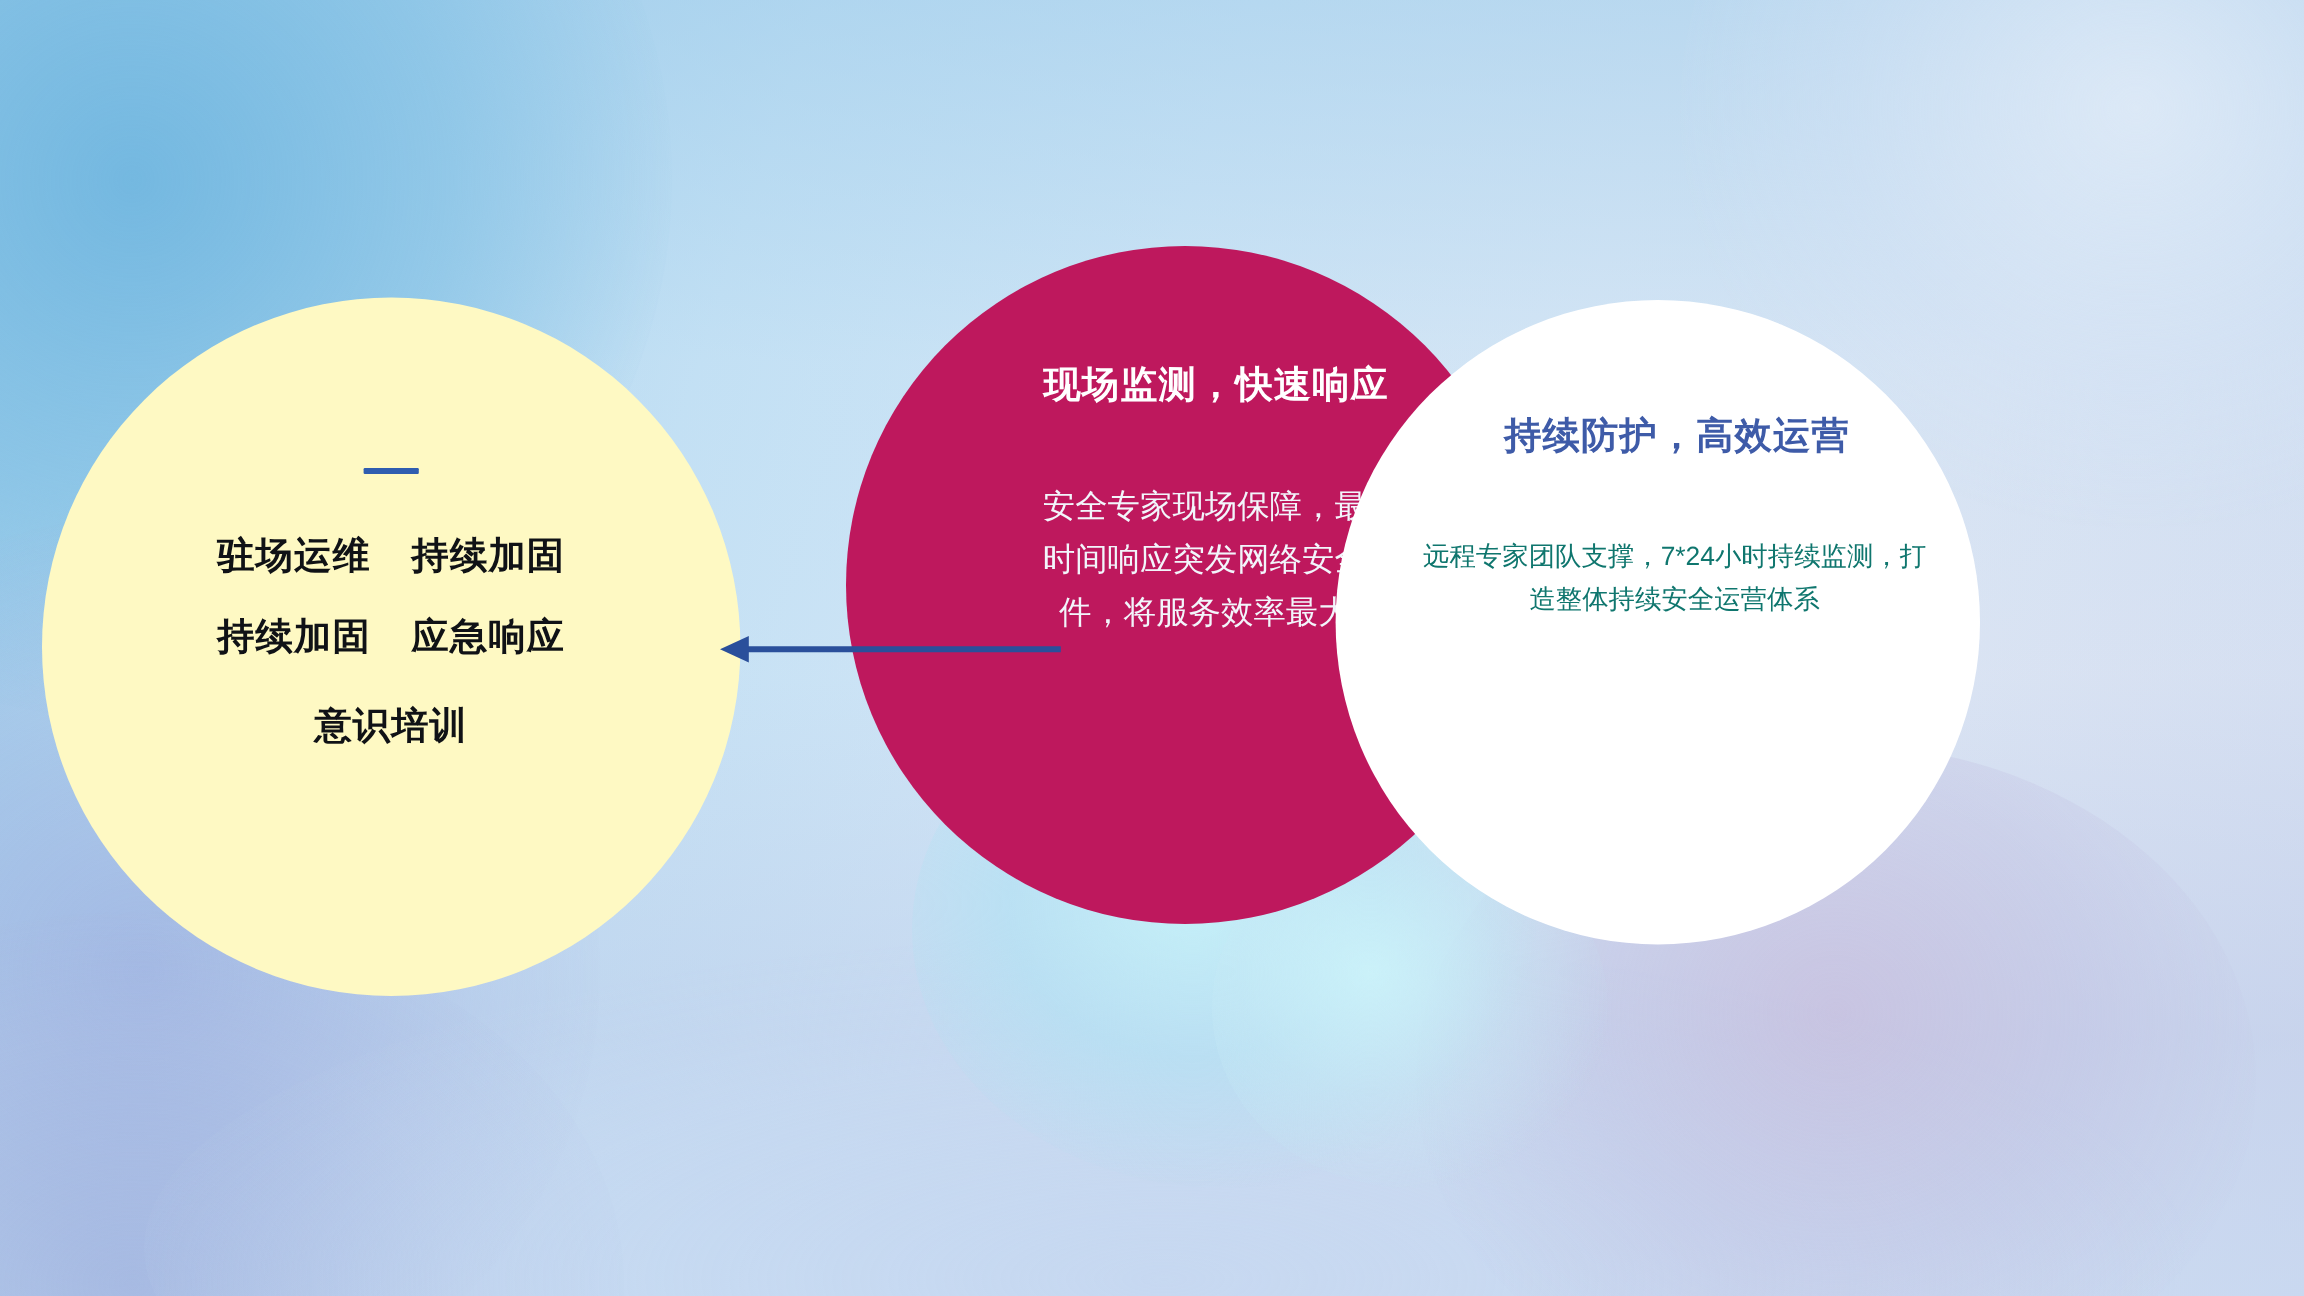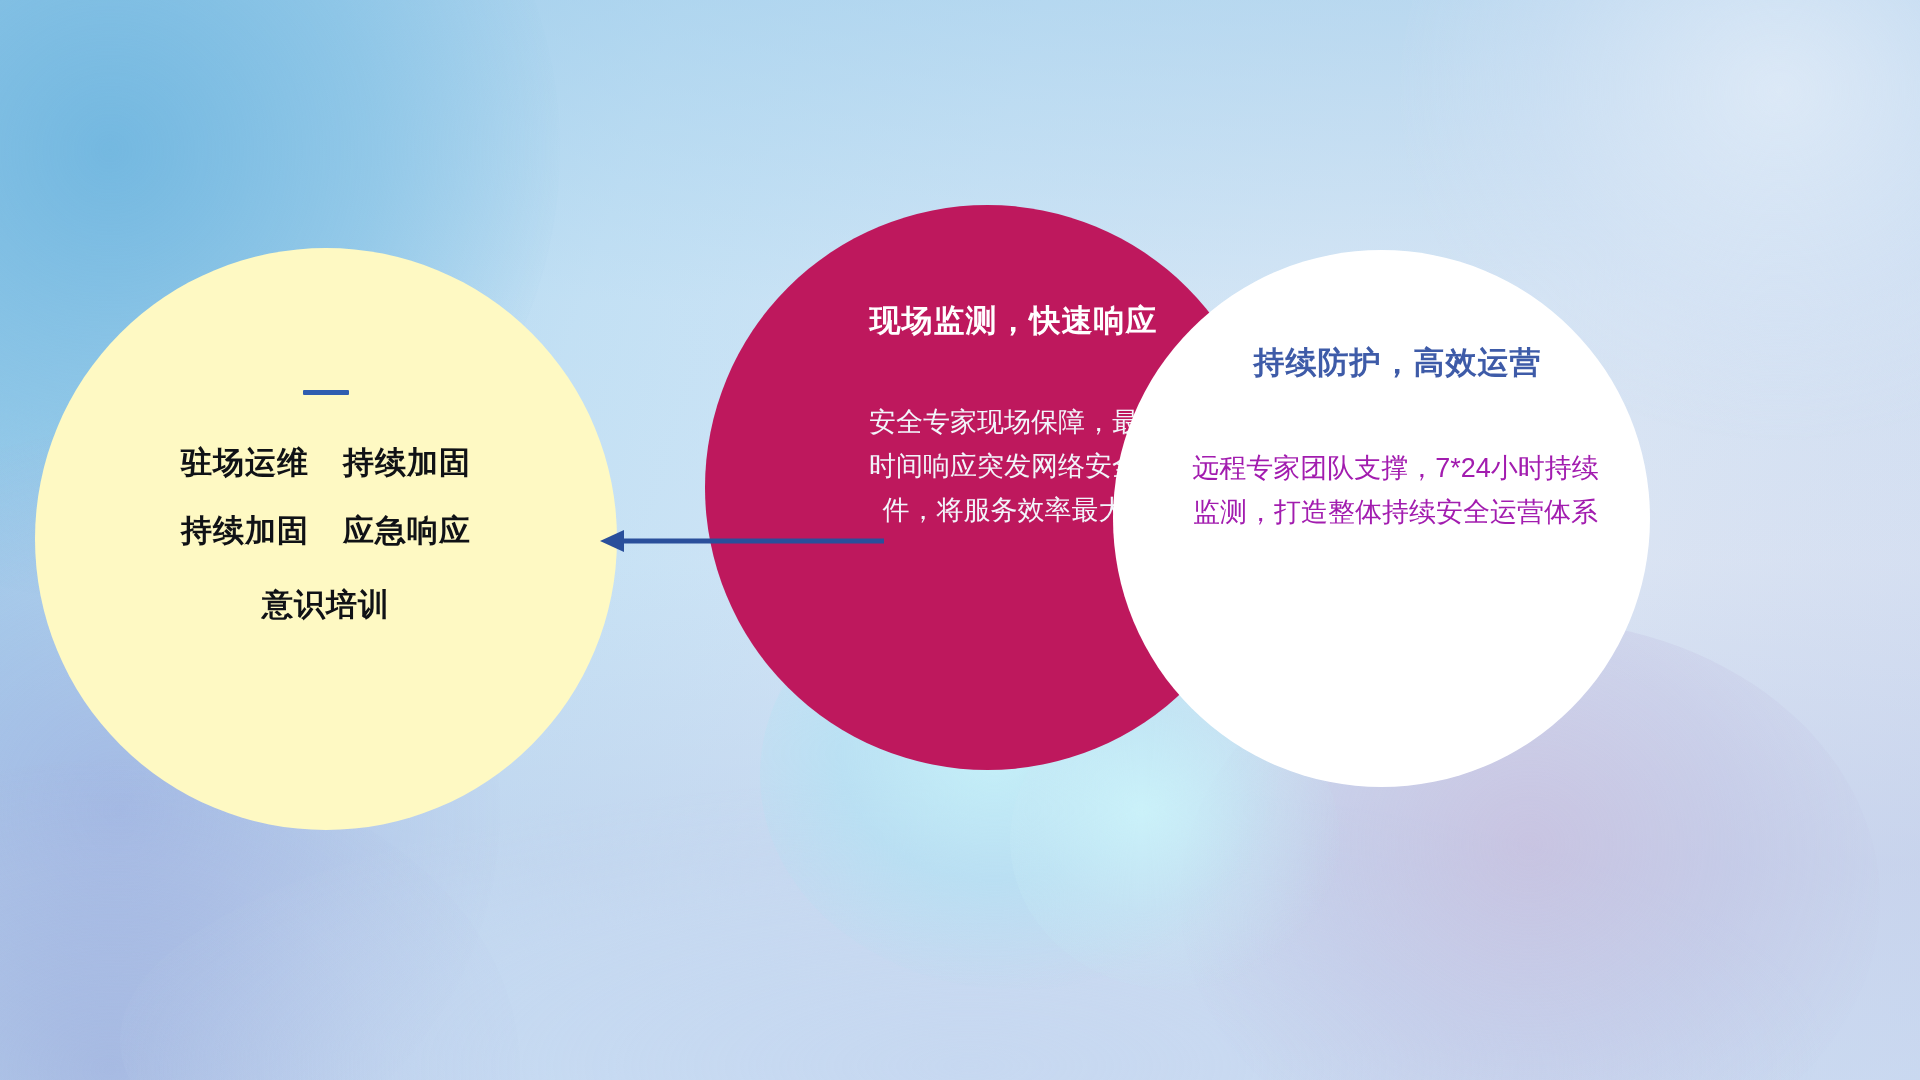--- a/index.html
+++ b/index.html
@@ -237,22 +237,22 @@
   }
   .cont-title {
     color: #3e5ba8;
     font-size: 31px;
     font-weight: bold;
     letter-spacing: 1px;
     white-space: nowrap;
     margin-left: 32px;
   }
   .cont-body {
-    color: #a21caf;
-    font-size: 27px;
+    color: #0f766e;
+    font-size: 22px;
     line-height: 1.63;
     text-align: center;
     width: 420px;
     margin-top: 62px;
     margin-left: 28px;
   }
 
   
   #flow-arrow {
     position: absolute;

